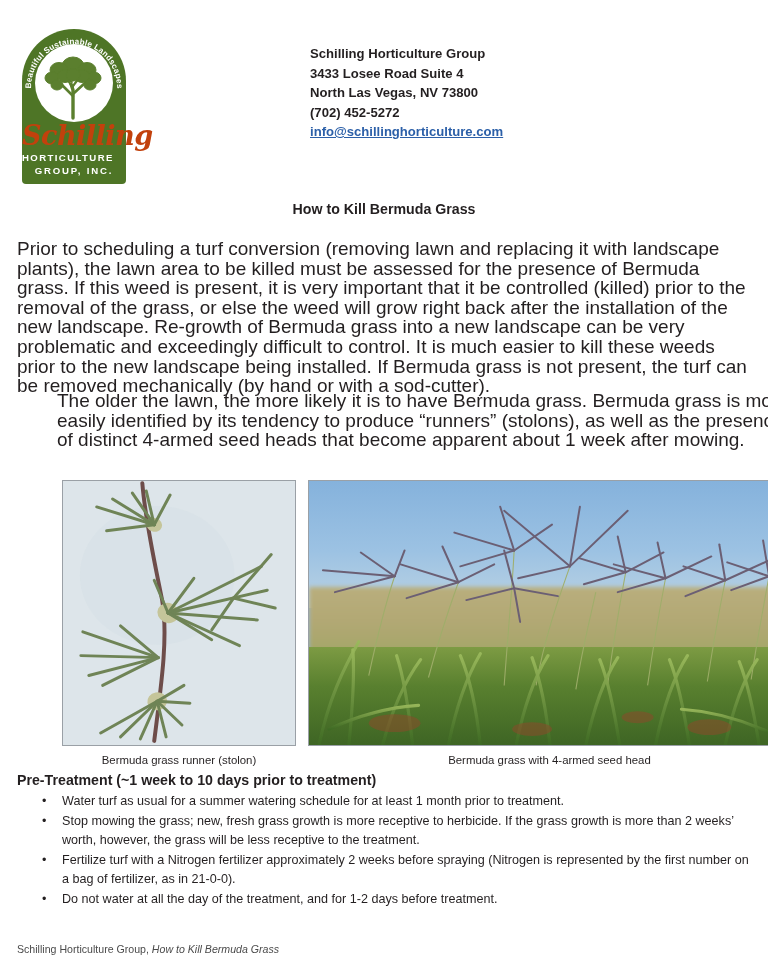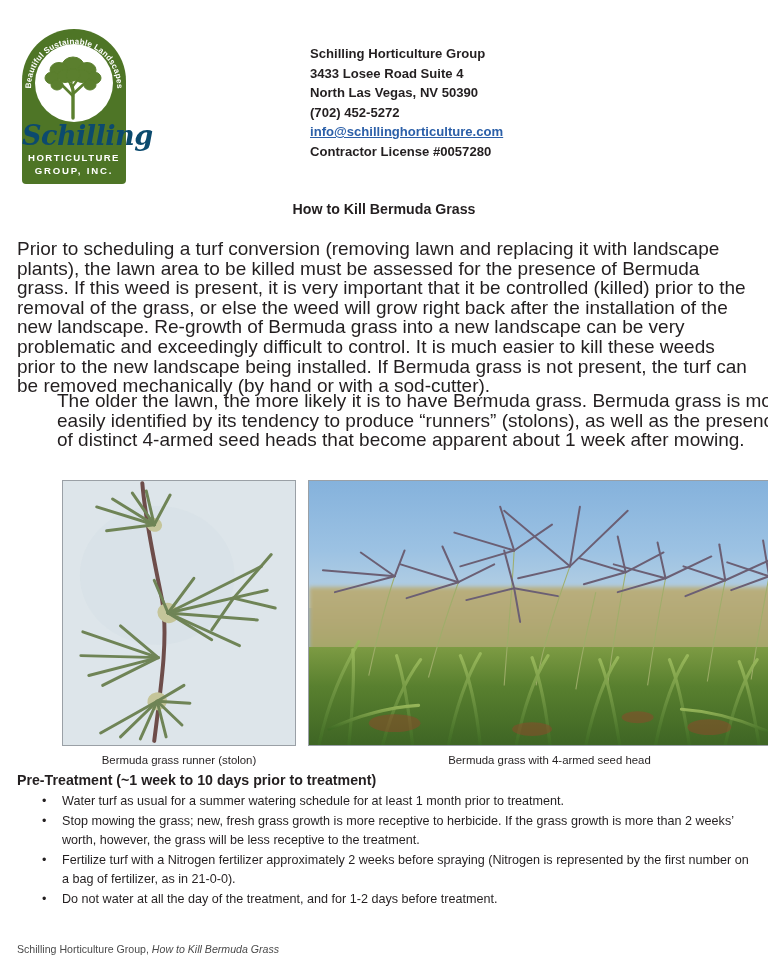--- a/index.html
+++ b/index.html
@@ -79,28 +79,28 @@
     position: absolute;
     left: 0;
     top: 92px;
     width: 104px;
     text-align: center;
     font-family: "DejaVu Serif", serif;
     font-weight: bold;
     font-style: italic;
     font-size: 27px;
     line-height: 30px;
-    color: #0c4a6e;
+    color: #c2410c;
     letter-spacing: -0.5px;
   }
   .logo-sub1 {
     position: absolute;
     left: 0;
     top: 123px;
-    width: 104px;
+    width: 84px;
     text-align: center;
     font-size: 9.6px;
     font-weight: bold;
     letter-spacing: 1.4px;
     color: #ffffff;
   }
   .logo-sub2 {
     position: absolute;
     left: 0;
     top: 136px;
@@ -293,24 +293,23 @@
       </div>
 
       <div class="logo-script">Schilling</div>
       <div class="logo-sub1">HORTICULTURE</div>
       <div class="logo-sub2">GROUP, INC.</div>
     </div>
 
     <div class="contact-block">
       <span class="line">Schilling Horticulture Group</span>
       <span class="line">3433 Losee Road Suite 4</span>
-      <span class="line">North Las Vegas, NV 50390</span>
+      <span class="line">North Las Vegas, NV 73800</span>
       <span class="line">(702) 452-5272</span>
       <a class="contact-email">info@schillinghorticulture.com</a>
-      <span class="line">Contractor License #0057280</span>
     </div>
   </div>
 
   <div class="doc-title">How to Kill Bermuda Grass</div>
 
   <div class="para" id="intro-paragraph">Prior to scheduling a turf conversion (removing lawn and replacing it with landscape plants), the lawn area to be killed must be assessed for the presence of Bermuda grass. If this weed is present, it is very important that it be controlled (killed) prior to the removal of the grass, or else the weed will grow right back after the installation of the new landscape. Re-growth of Bermuda grass into a new landscape can be very problematic and exceedingly difficult to control. It is much easier to kill these weeds prior to the new landscape being installed. If Bermuda grass is not present, the turf can be removed mechanically (by hand or with a sod-cutter).</div>
 
   <div class="para" id="identifying-paragraph">The older the lawn, the more likely it is to have Bermuda grass. Bermuda grass is most easily identified by its tendency to produce “runners” (stolons), as well as the presence of distinct 4-armed seed heads that become apparent about 1 week after mowing.</div>
 
   <figure class="figure" id="figure-stolon">

